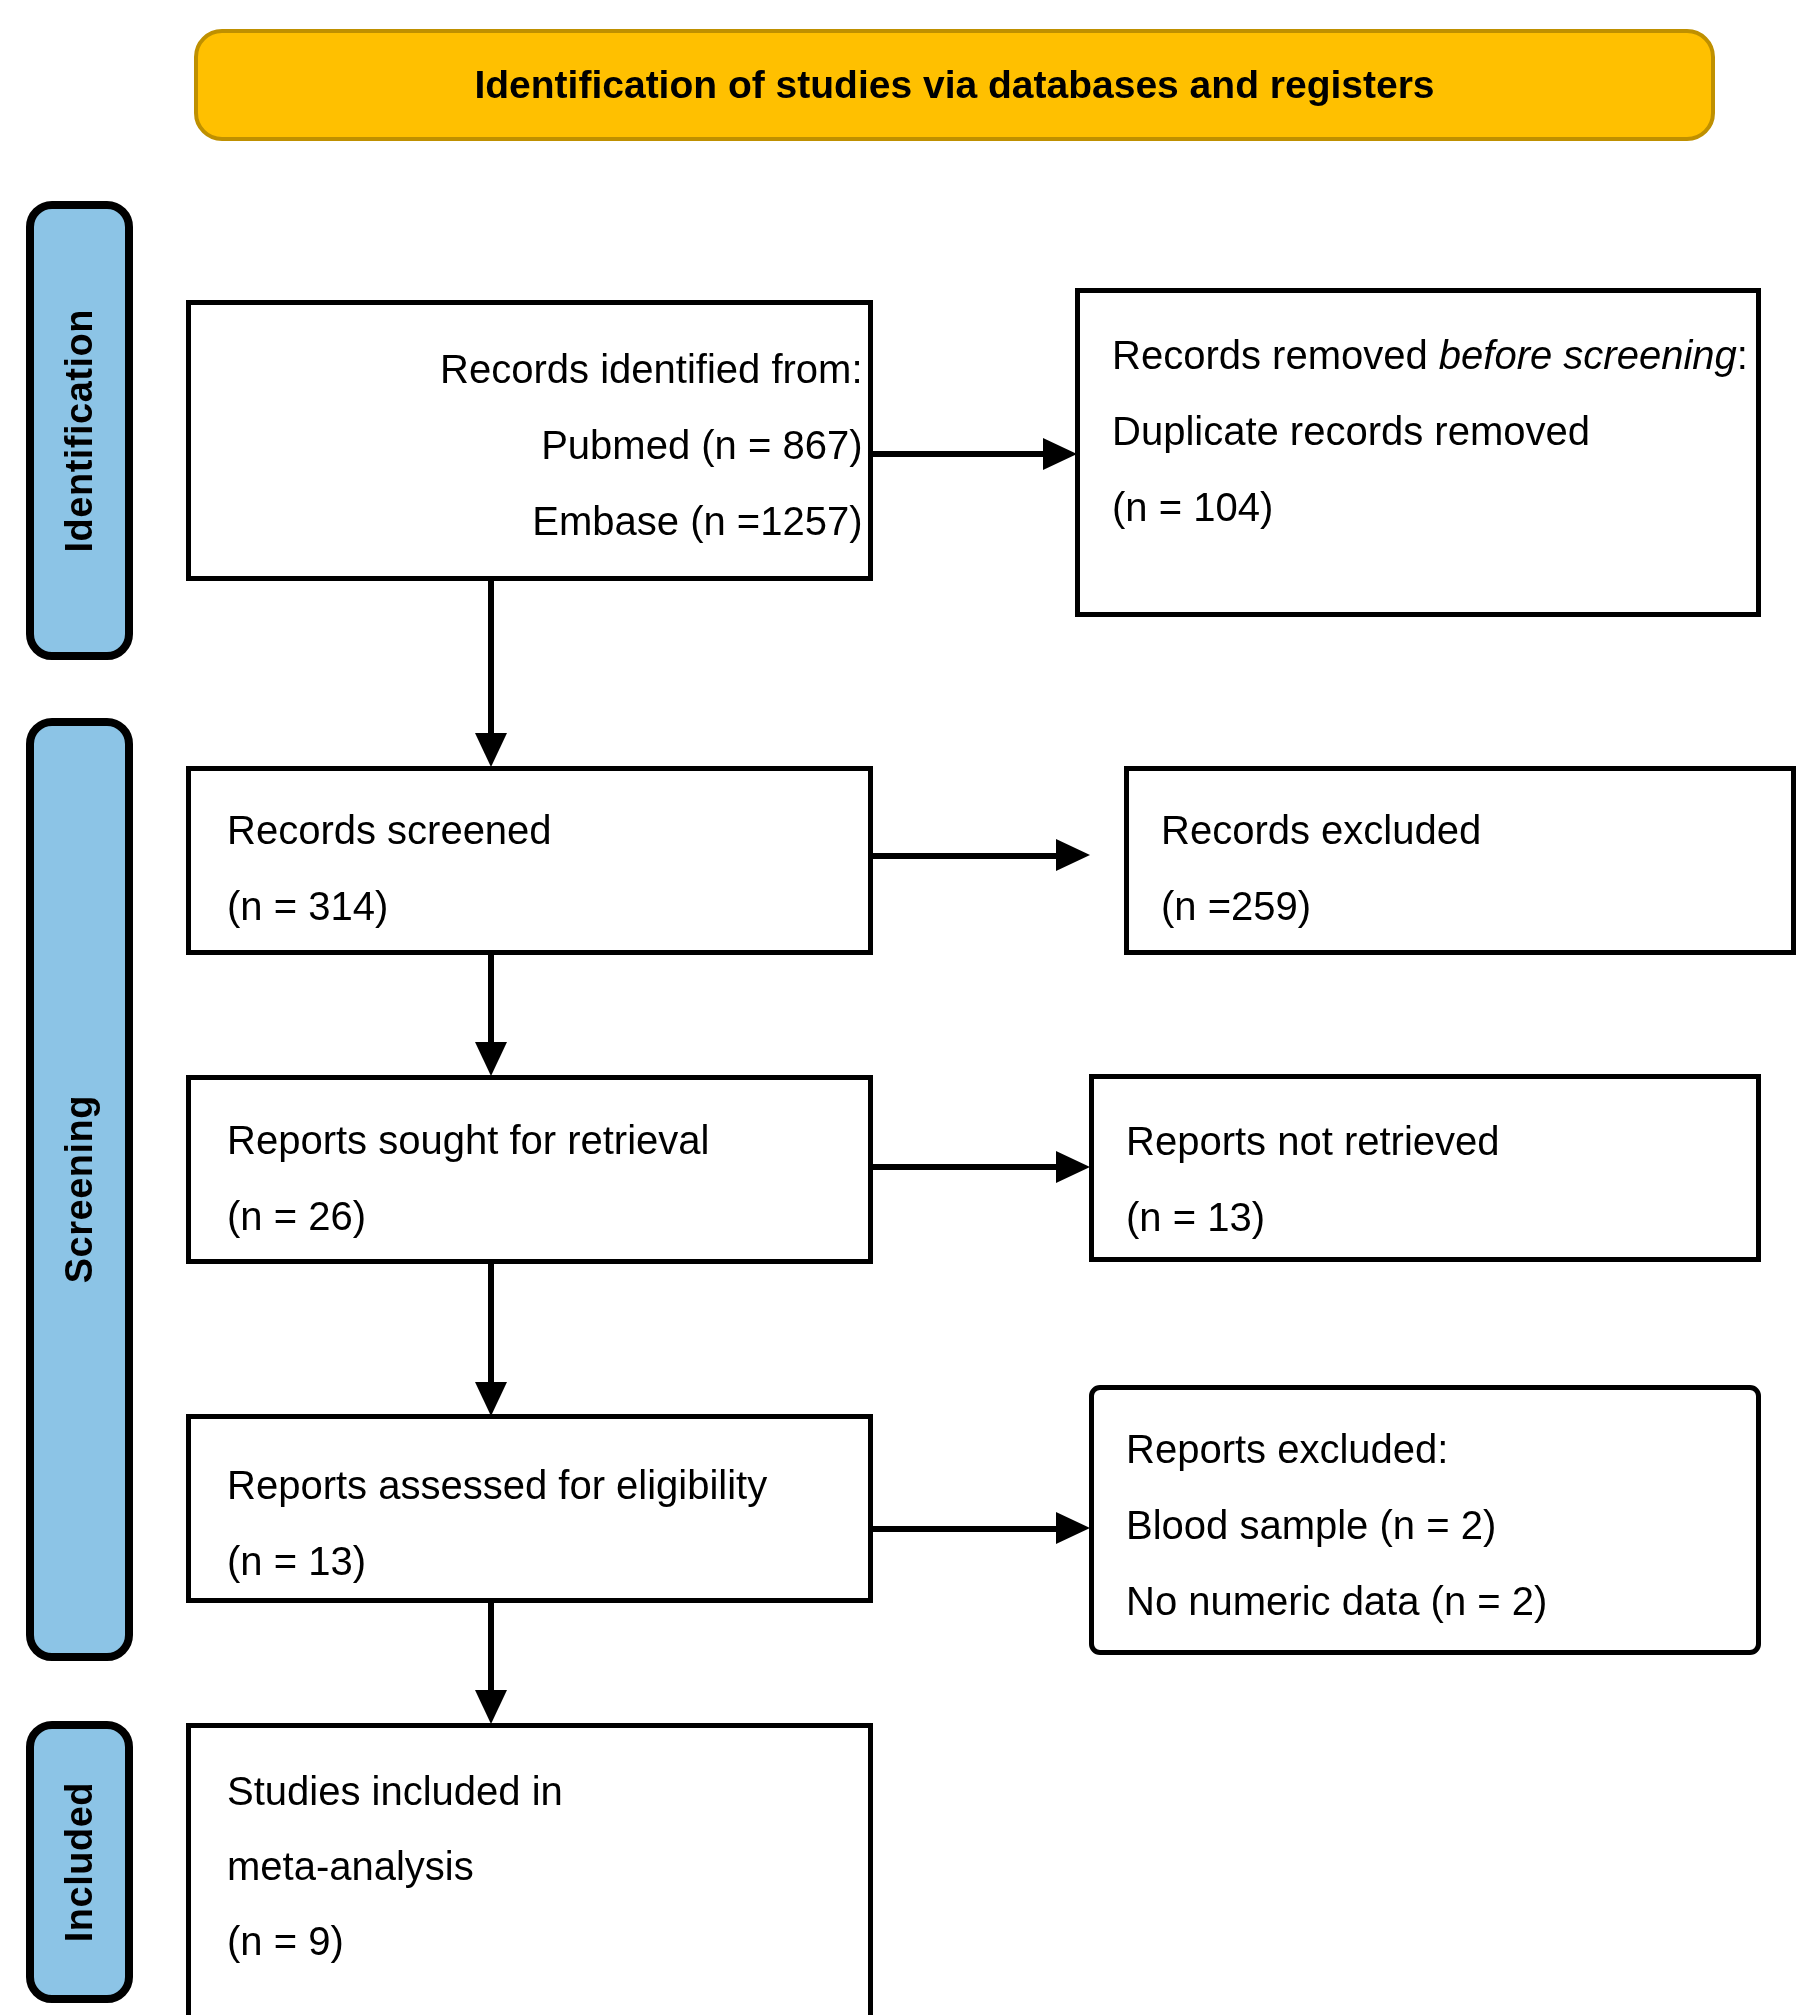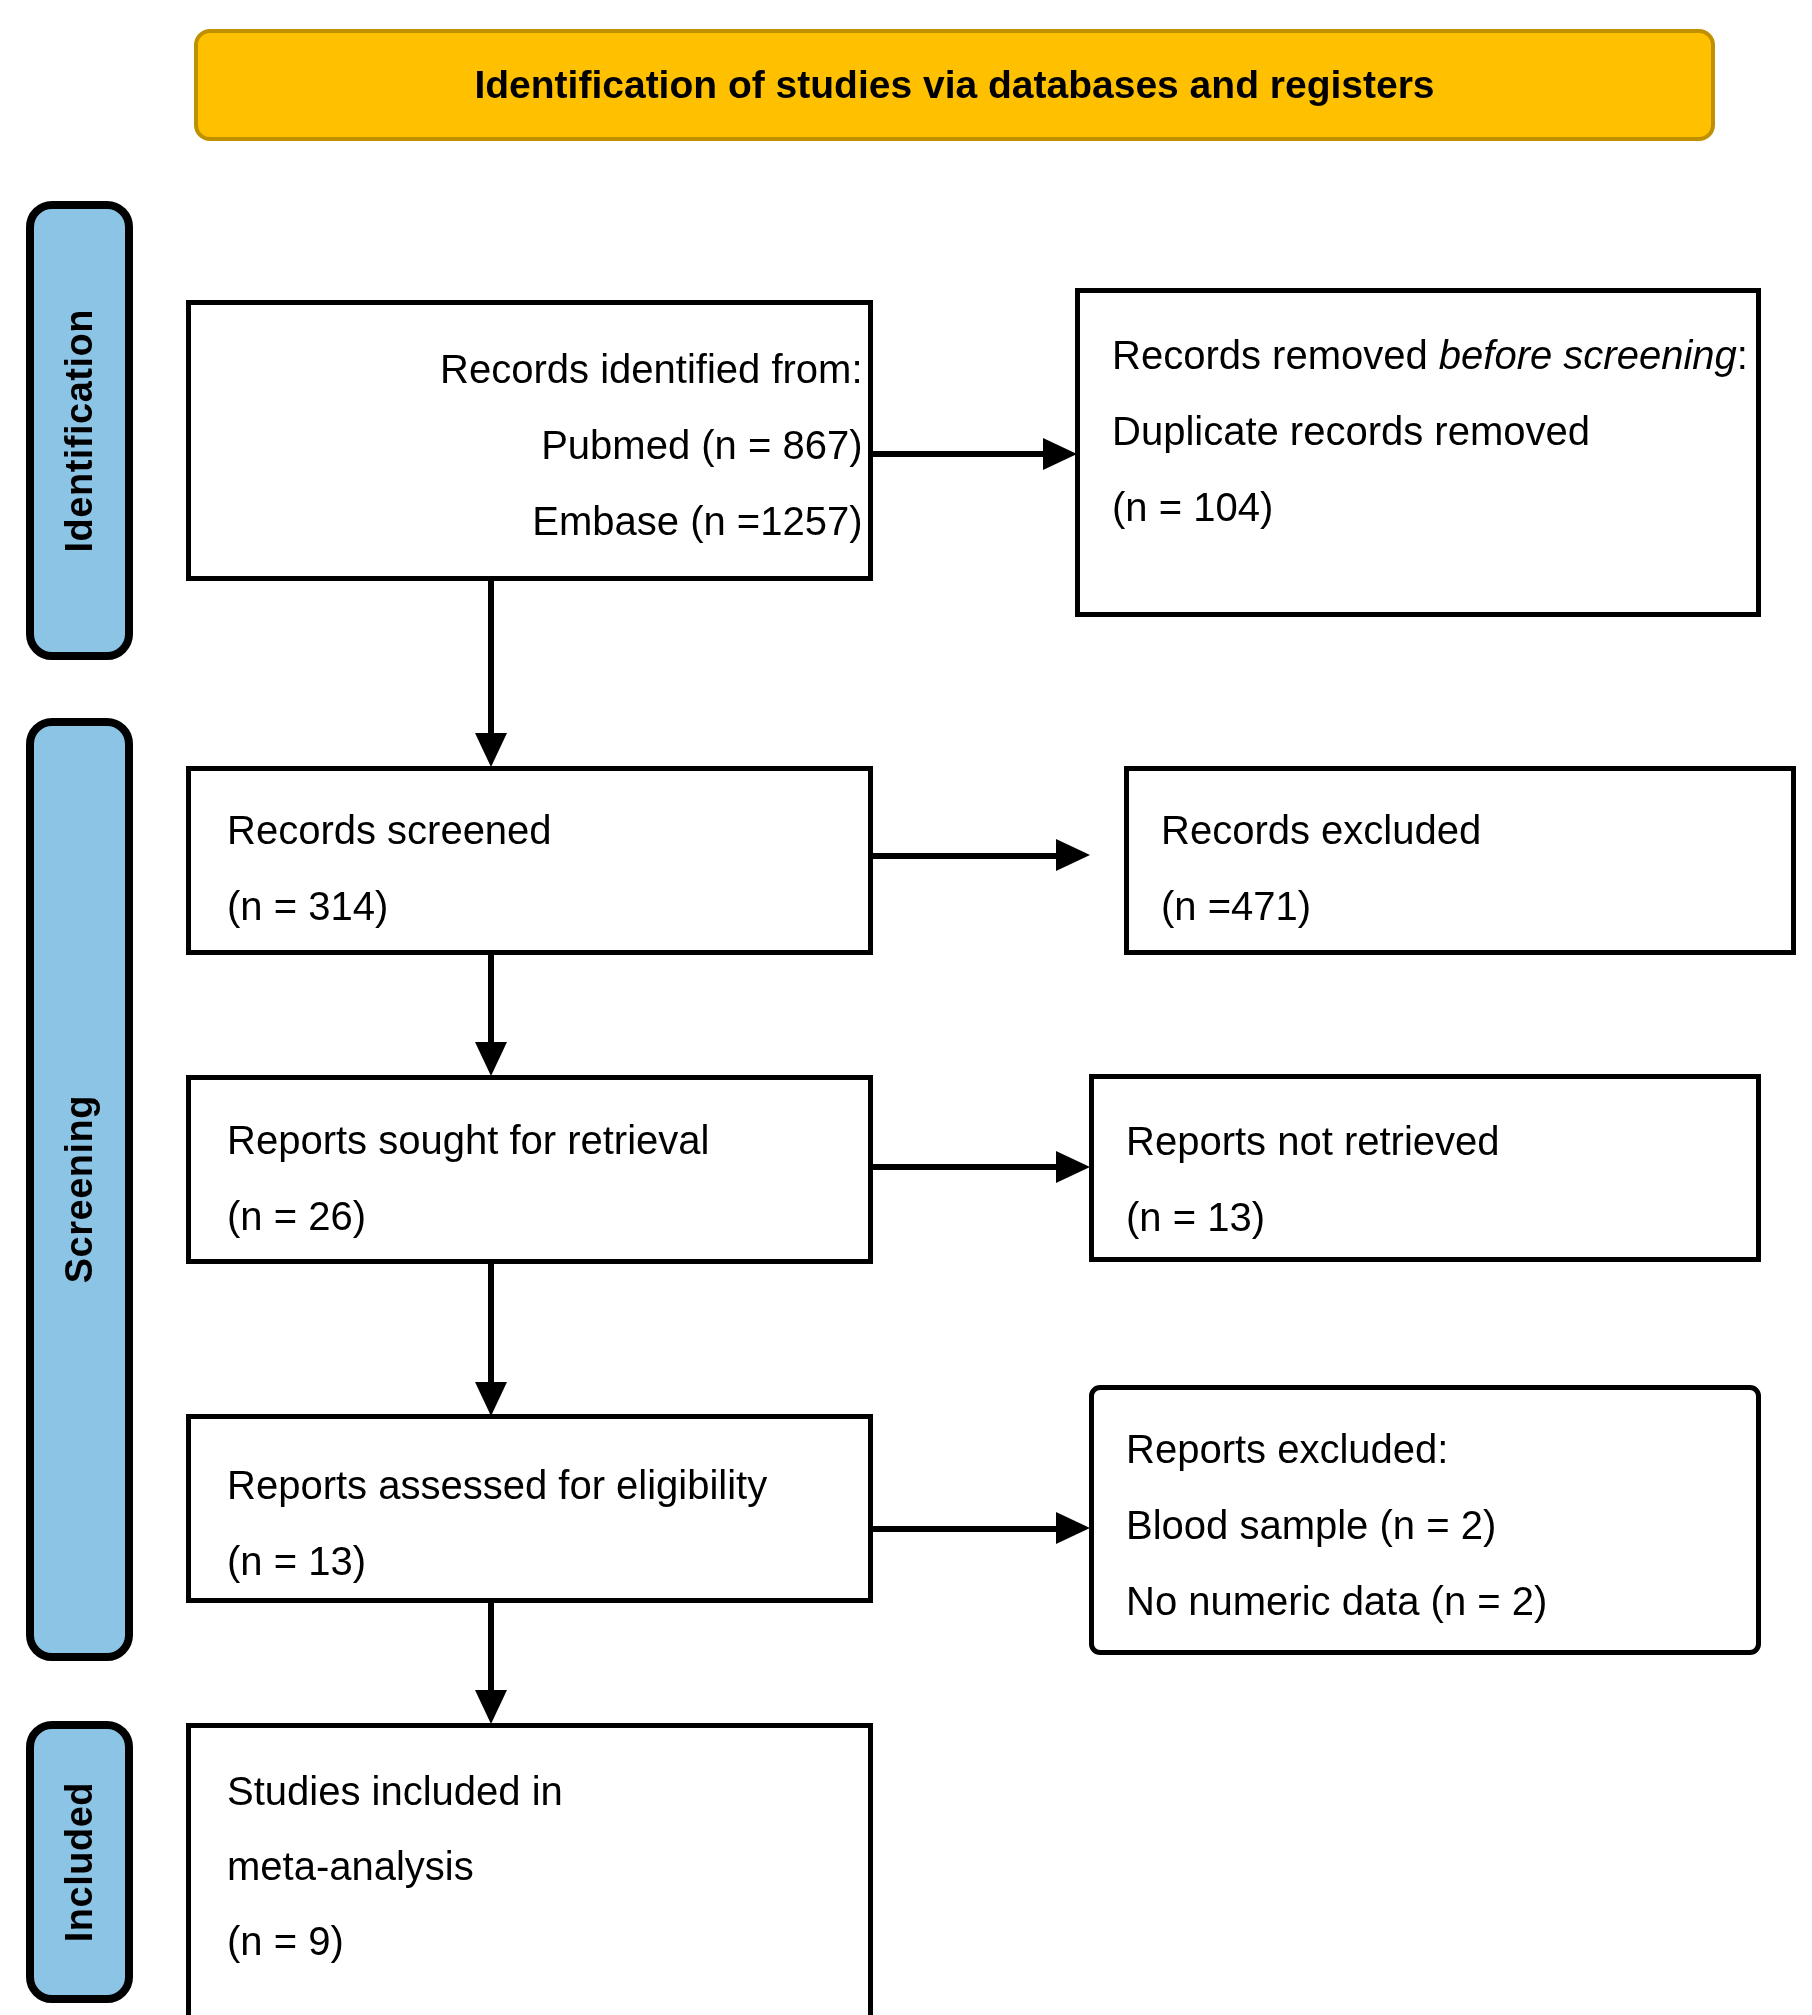--- a/index.html
+++ b/index.html
@@ -20,21 +20,21 @@
     overflow: hidden;
   }
 
   
   .header-banner {
     position: absolute;
     left: 194px; top: 29px;
     width: 1521px; height: 112px;
     background: var(--header-fill);
     border: 4.9px solid var(--header-border);
-    border-radius: 16px;
+    border-radius: 28px;
     display: flex; align-items: center; justify-content: center;
     font-weight: bold;
     font-size: 39px;
   }
 
   
   .stage {
     position: absolute;
     left: 26px; width: 107px;
     background: var(--stage-fill);
@@ -124,21 +124,21 @@
     <div class="line">(n = 104)</div>
   </div>
 
   <div class="flow-box box-records-screened">
     <div class="line">Records screened</div>
     <div class="line">(n = 314)</div>
   </div>
 
   <div class="flow-box box-records-excluded">
     <div class="line">Records excluded</div>
-    <div class="line">(n =471)</div>
+    <div class="line">(n =259)</div>
   </div>
 
   <div class="flow-box box-reports-sought">
     <div class="line">Reports sought for retrieval</div>
     <div class="line">(n = 26)</div>
   </div>
 
   <div class="flow-box box-reports-notretr">
     <div class="line">Reports not retrieved</div>
     <div class="line">(n = 13)</div>

